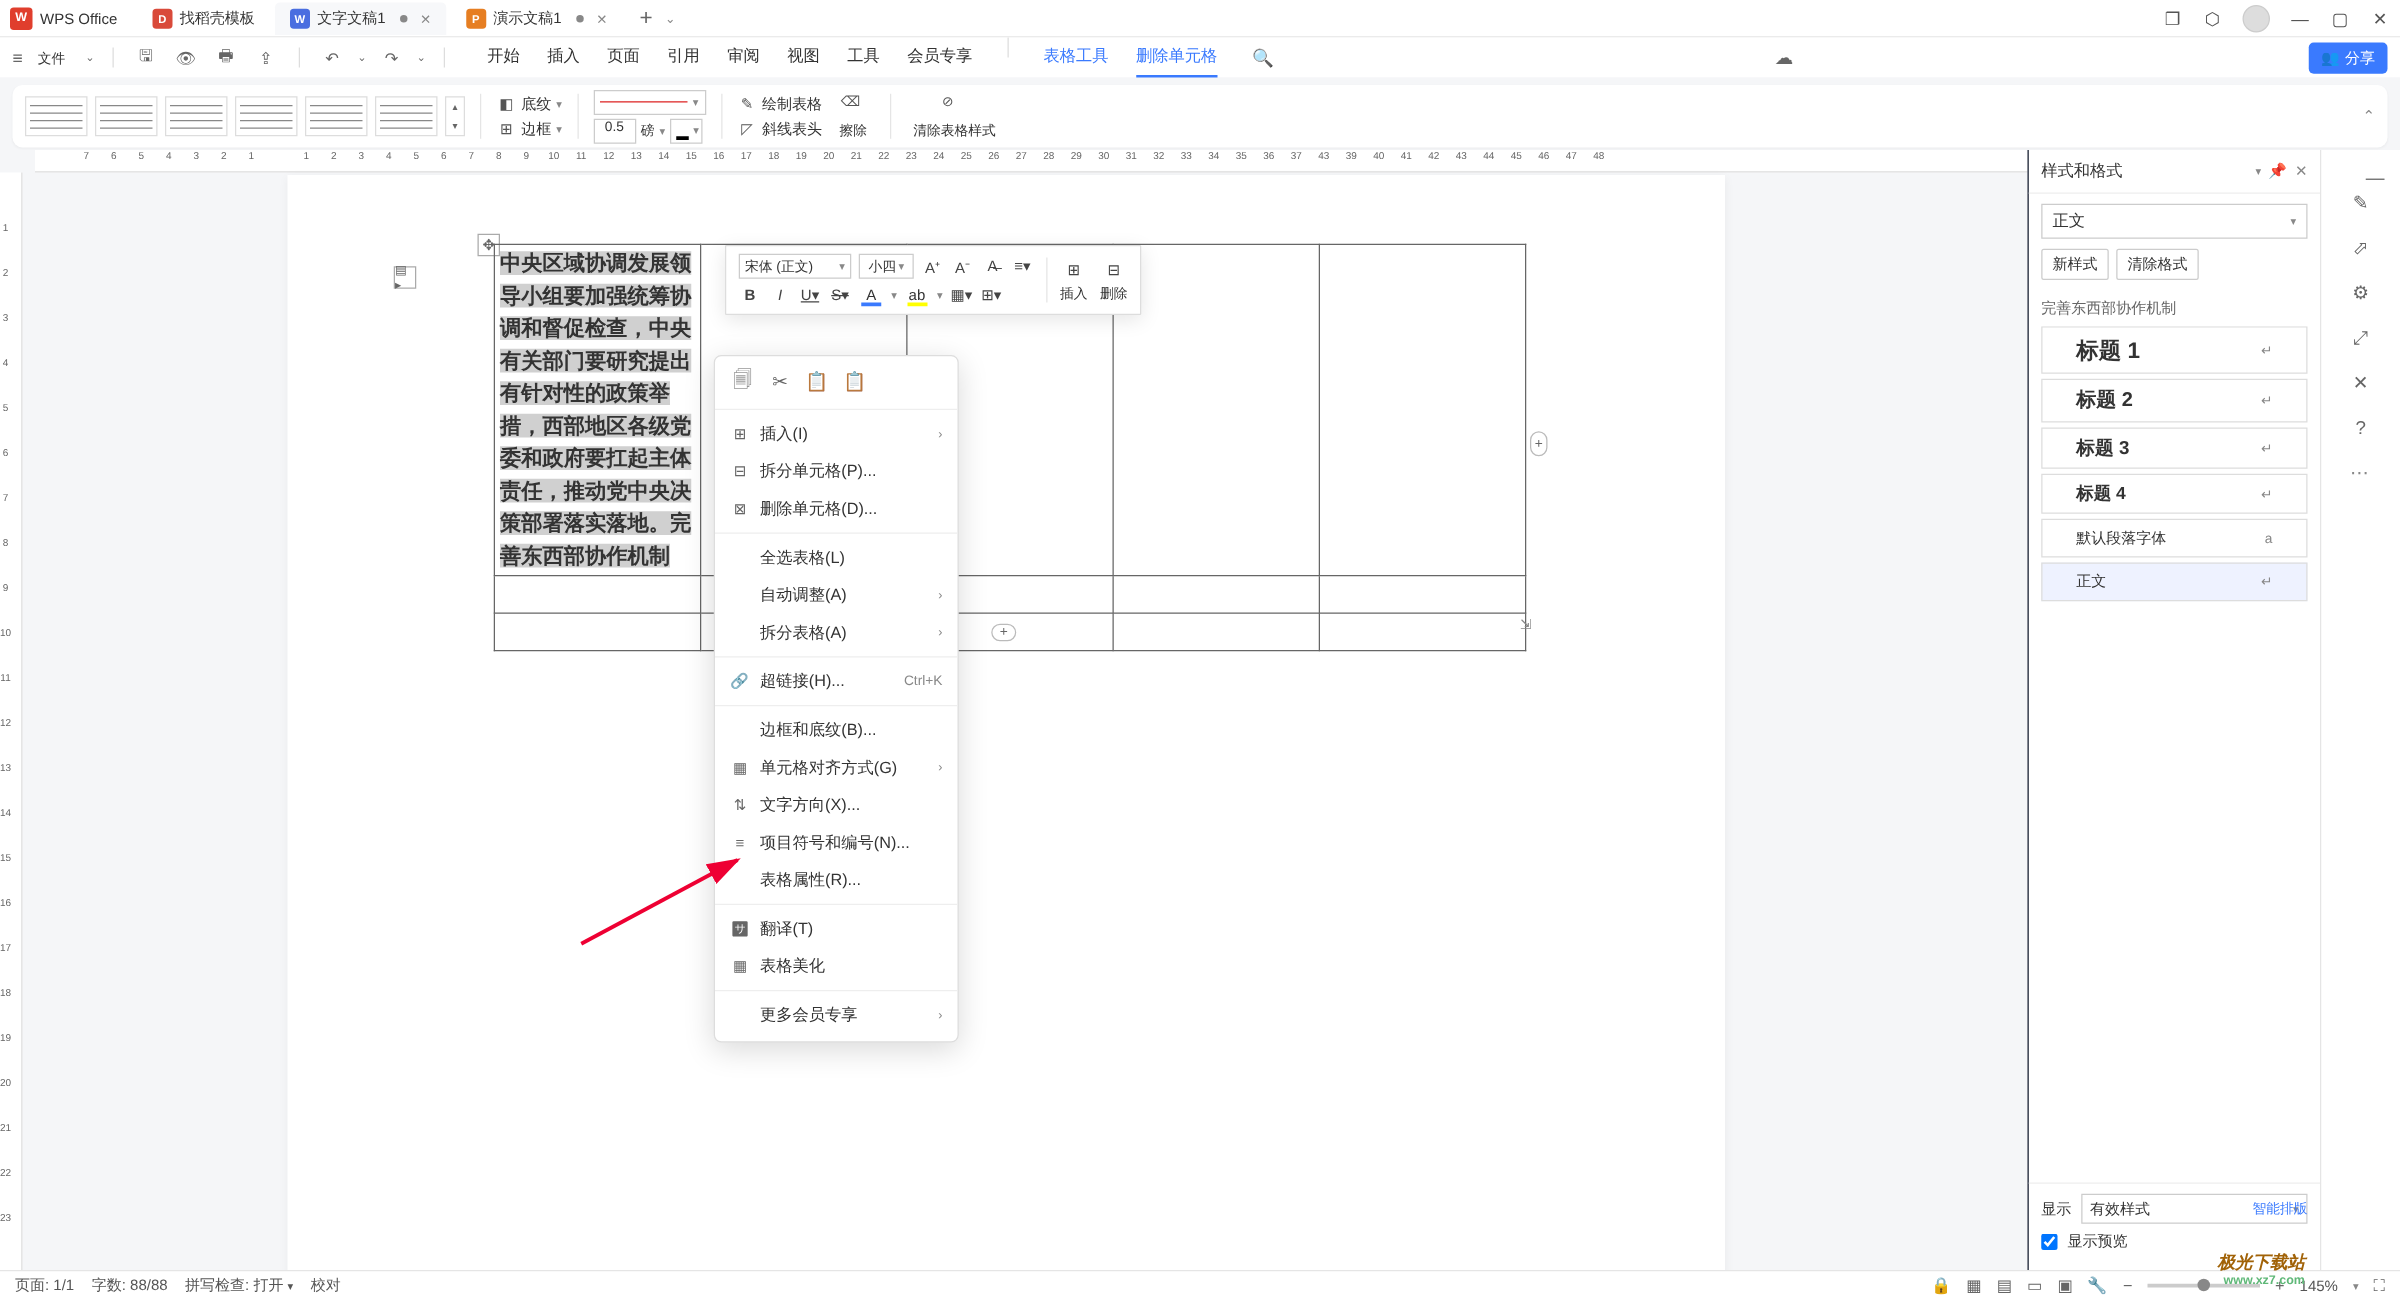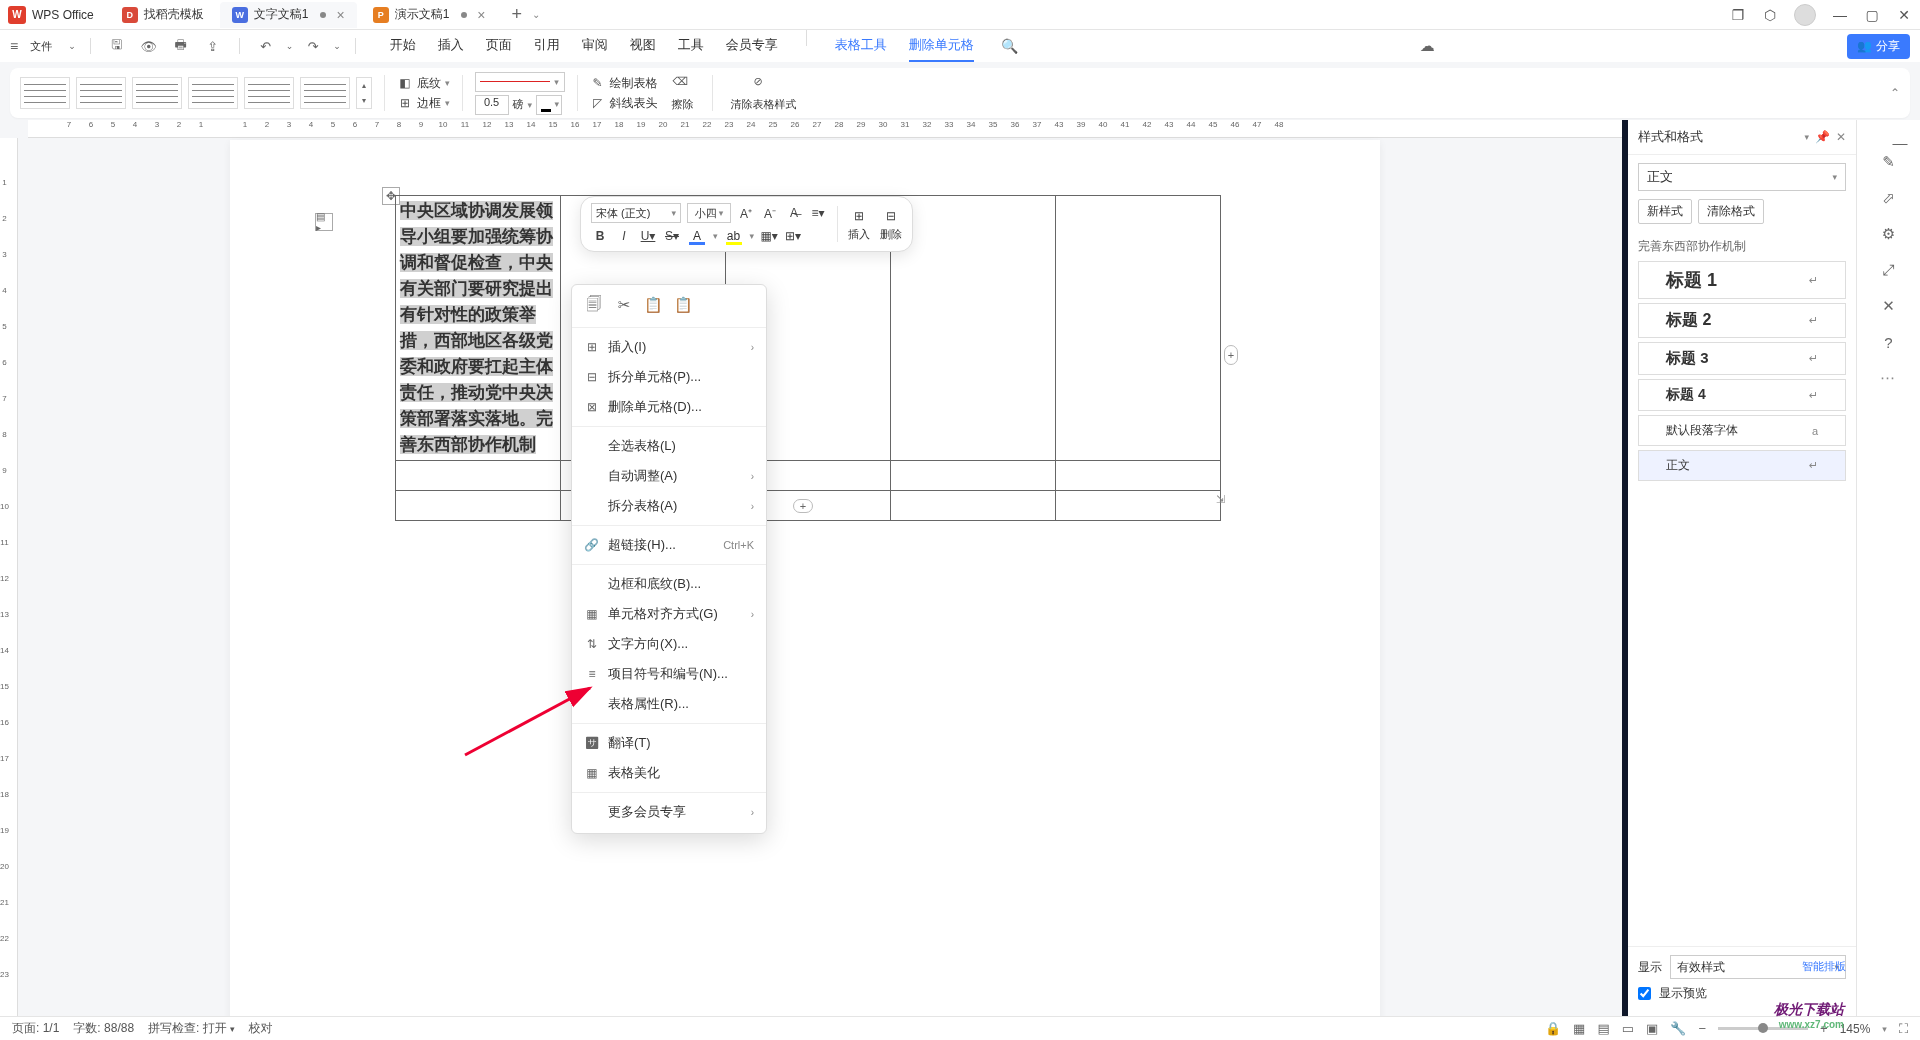--- a/index.html
+++ b/index.html
@@ -71,21 +71,21 @@
 .table td { border: 1px solid #666; width: 165px; height: 30px; vertical-align: top; font-size: 17px; line-height: 26px; }
 .table td.first { width: 165px; padding: 2px 4px; font-weight: bold; }
 .sel-text { background: #d0d0d0; }
 .table-handle { position: absolute; top: 47px; left: 152px; width: 18px; height: 18px; border: 1px solid #aaa; background: #fff; display: flex; align-items: center; justify-content: center; font-size: 12px; color: #666; }
 .outline-icon { position: absolute; top: 73px; left: 85px; width: 18px; height: 18px; border: 1px solid #aaa; display: flex; align-items: center; justify-content: center; font-size: 10px; color: #666; }
 .add-row { position: absolute; top: 359px; left: 563px; width: 20px; height: 14px; border: 1px solid #bbb; border-radius: 8px; display: flex; align-items: center; justify-content: center; font-size: 11px; color: #666; background: #fff; }
 .add-col { position: absolute; top: 205px; left: 994px; width: 14px; height: 20px; border: 1px solid #bbb; border-radius: 8px; display: flex; align-items: center; justify-content: center; font-size: 11px; color: #666; background: #fff; }
 .resize-handle { position: absolute; top: 353px; left: 986px; width: 14px; height: 14px; font-size: 11px; color: #888; }
 
 
-.mini-toolbar { position: absolute; top: 76px; left: 580px; background: #fff; border: 1px solid #ddd; border-radius: 14px; box-shadow: 0 4px 16px rgba(0,0,0,0.1); padding: 6px 10px; display: flex; gap: 10px; align-items: center; z-index: 10; }
+.mini-toolbar { position: absolute; top: 76px; left: 580px; background: #fff; border: 1px solid #ddd; border-radius: 1px; box-shadow: 0 4px 16px rgba(0,0,0,0.1); padding: 6px 10px; display: flex; gap: 10px; align-items: center; z-index: 10; }
 .mt-col { display: flex; flex-direction: column; gap: 4px; }
 .mt-row { display: flex; align-items: center; gap: 6px; }
 .mt-font { width: 90px; height: 20px; border: 1px solid #ccc; font-size: 11px; padding: 0 4px; display: flex; align-items: center; justify-content: space-between; }
 .mt-size { width: 44px; height: 20px; border: 1px solid #ccc; font-size: 11px; display: flex; align-items: center; justify-content: center; gap: 2px; }
 .mt-ico { width: 18px; height: 18px; display: flex; align-items: center; justify-content: center; font-size: 12px; color: #444; }
 .mt-ico.b { font-weight: bold; }
 .mt-ico.i { font-style: italic; }
 .mt-ico.u { text-decoration: underline; }
 .mt-ico.s { text-decoration: line-through; }
 .mt-color { width: 20px; height: 18px; position: relative; display: flex; align-items: center; justify-content: center; }
@@ -101,21 +101,21 @@
 .ctx-ico { width: 16px; height: 16px; color: #666; display: flex; align-items: center; justify-content: center; font-size: 12px; }
 .ctx-label { flex: 1; }
 .ctx-sub { font-size: 10px; color: #888; }
 .ctx-shortcut { font-size: 11px; color: #888; }
 .ctx-sep { height: 1px; background: #eee; margin: 4px 0; }
 
 
 .red-arrow { position: absolute; top: 560px; left: 460px; width: 140px; height: 80px; z-index: 25; pointer-events: none; }
 
 
-.styles-panel { position: absolute; top: 120px; right: 64px; width: 234px; bottom: 24px; background: #fff; border-left: 6px solid #0f172a; display: flex; flex-direction: column; }
+.styles-panel { position: absolute; top: 120px; right: 64px; width: 234px; bottom: 24px; background: #fff; border-left: 1px solid #0f172a; display: flex; flex-direction: column; }
 .sp-header { display: flex; align-items: center; padding: 8px 10px; gap: 6px; border-bottom: 1px solid #eee; }
 .sp-title { font-size: 13px; flex: 1; }
 .sp-hico { font-size: 12px; color: #888; }
 .sp-current { margin: 8px 10px; height: 28px; border: 1px solid #ccc; display: flex; align-items: center; justify-content: space-between; padding: 0 8px; font-size: 13px; }
 .sp-btns { display: flex; gap: 6px; padding: 0 10px 8px; }
 .sp-btn { border: 1px solid #ccc; padding: 3px 8px; font-size: 12px; border-radius: 2px; }
 .sp-hint { padding: 6px 10px; font-size: 12px; color: #666; }
 .sp-list { flex: 1; padding: 0 10px; overflow: auto; }
 .sp-item { border: 1px solid #ddd; margin-bottom: 4px; padding: 6px 27px; display: flex; align-items: center; justify-content: space-between; }
 .sp-item.h1 span:first-child { font-size: 18px; font-weight: bold; }
@@ -137,21 +137,21 @@
 
 
 .statusbar { position: absolute; bottom: 0; left: 0; right: 0; height: 24px; background: #fff; border-top: 1px solid #e5e5e5; display: flex; align-items: center; padding: 0 12px; gap: 14px; font-size: 12px; color: #555; }
 .sb-right { margin-left: auto; display: flex; align-items: center; gap: 12px; }
 .sb-ico { font-size: 13px; color: #666; }
 .zoom-slider { width: 90px; height: 3px; background: #ccc; position: relative; }
 .zoom-thumb { position: absolute; top: -4px; left: 40px; width: 10px; height: 10px; background: #888; border-radius: 50%; }
 
 
 .watermark { position: absolute; bottom: 10px; right: 76px; font-size: 14px; font-weight: bold; color: #6c9; z-index: 30; display: flex; flex-direction: column; align-items: flex-end; }
-.watermark .wm1 { color: #701a75; font-style: italic; font-family: Liberation Mono, monospace; }
+.watermark .wm1 { color: #a16207; font-style: italic; font-family: Liberation Mono, monospace; }
 .watermark .wm2 { color: #5fb878; font-size: 10px; }
 </style>
 </head>
 <body>
 
 <div class="titlebar">
   <div class="logo">W</div>
   <span class="app-name">WPS Office</span>
 
   <div class="tab">

